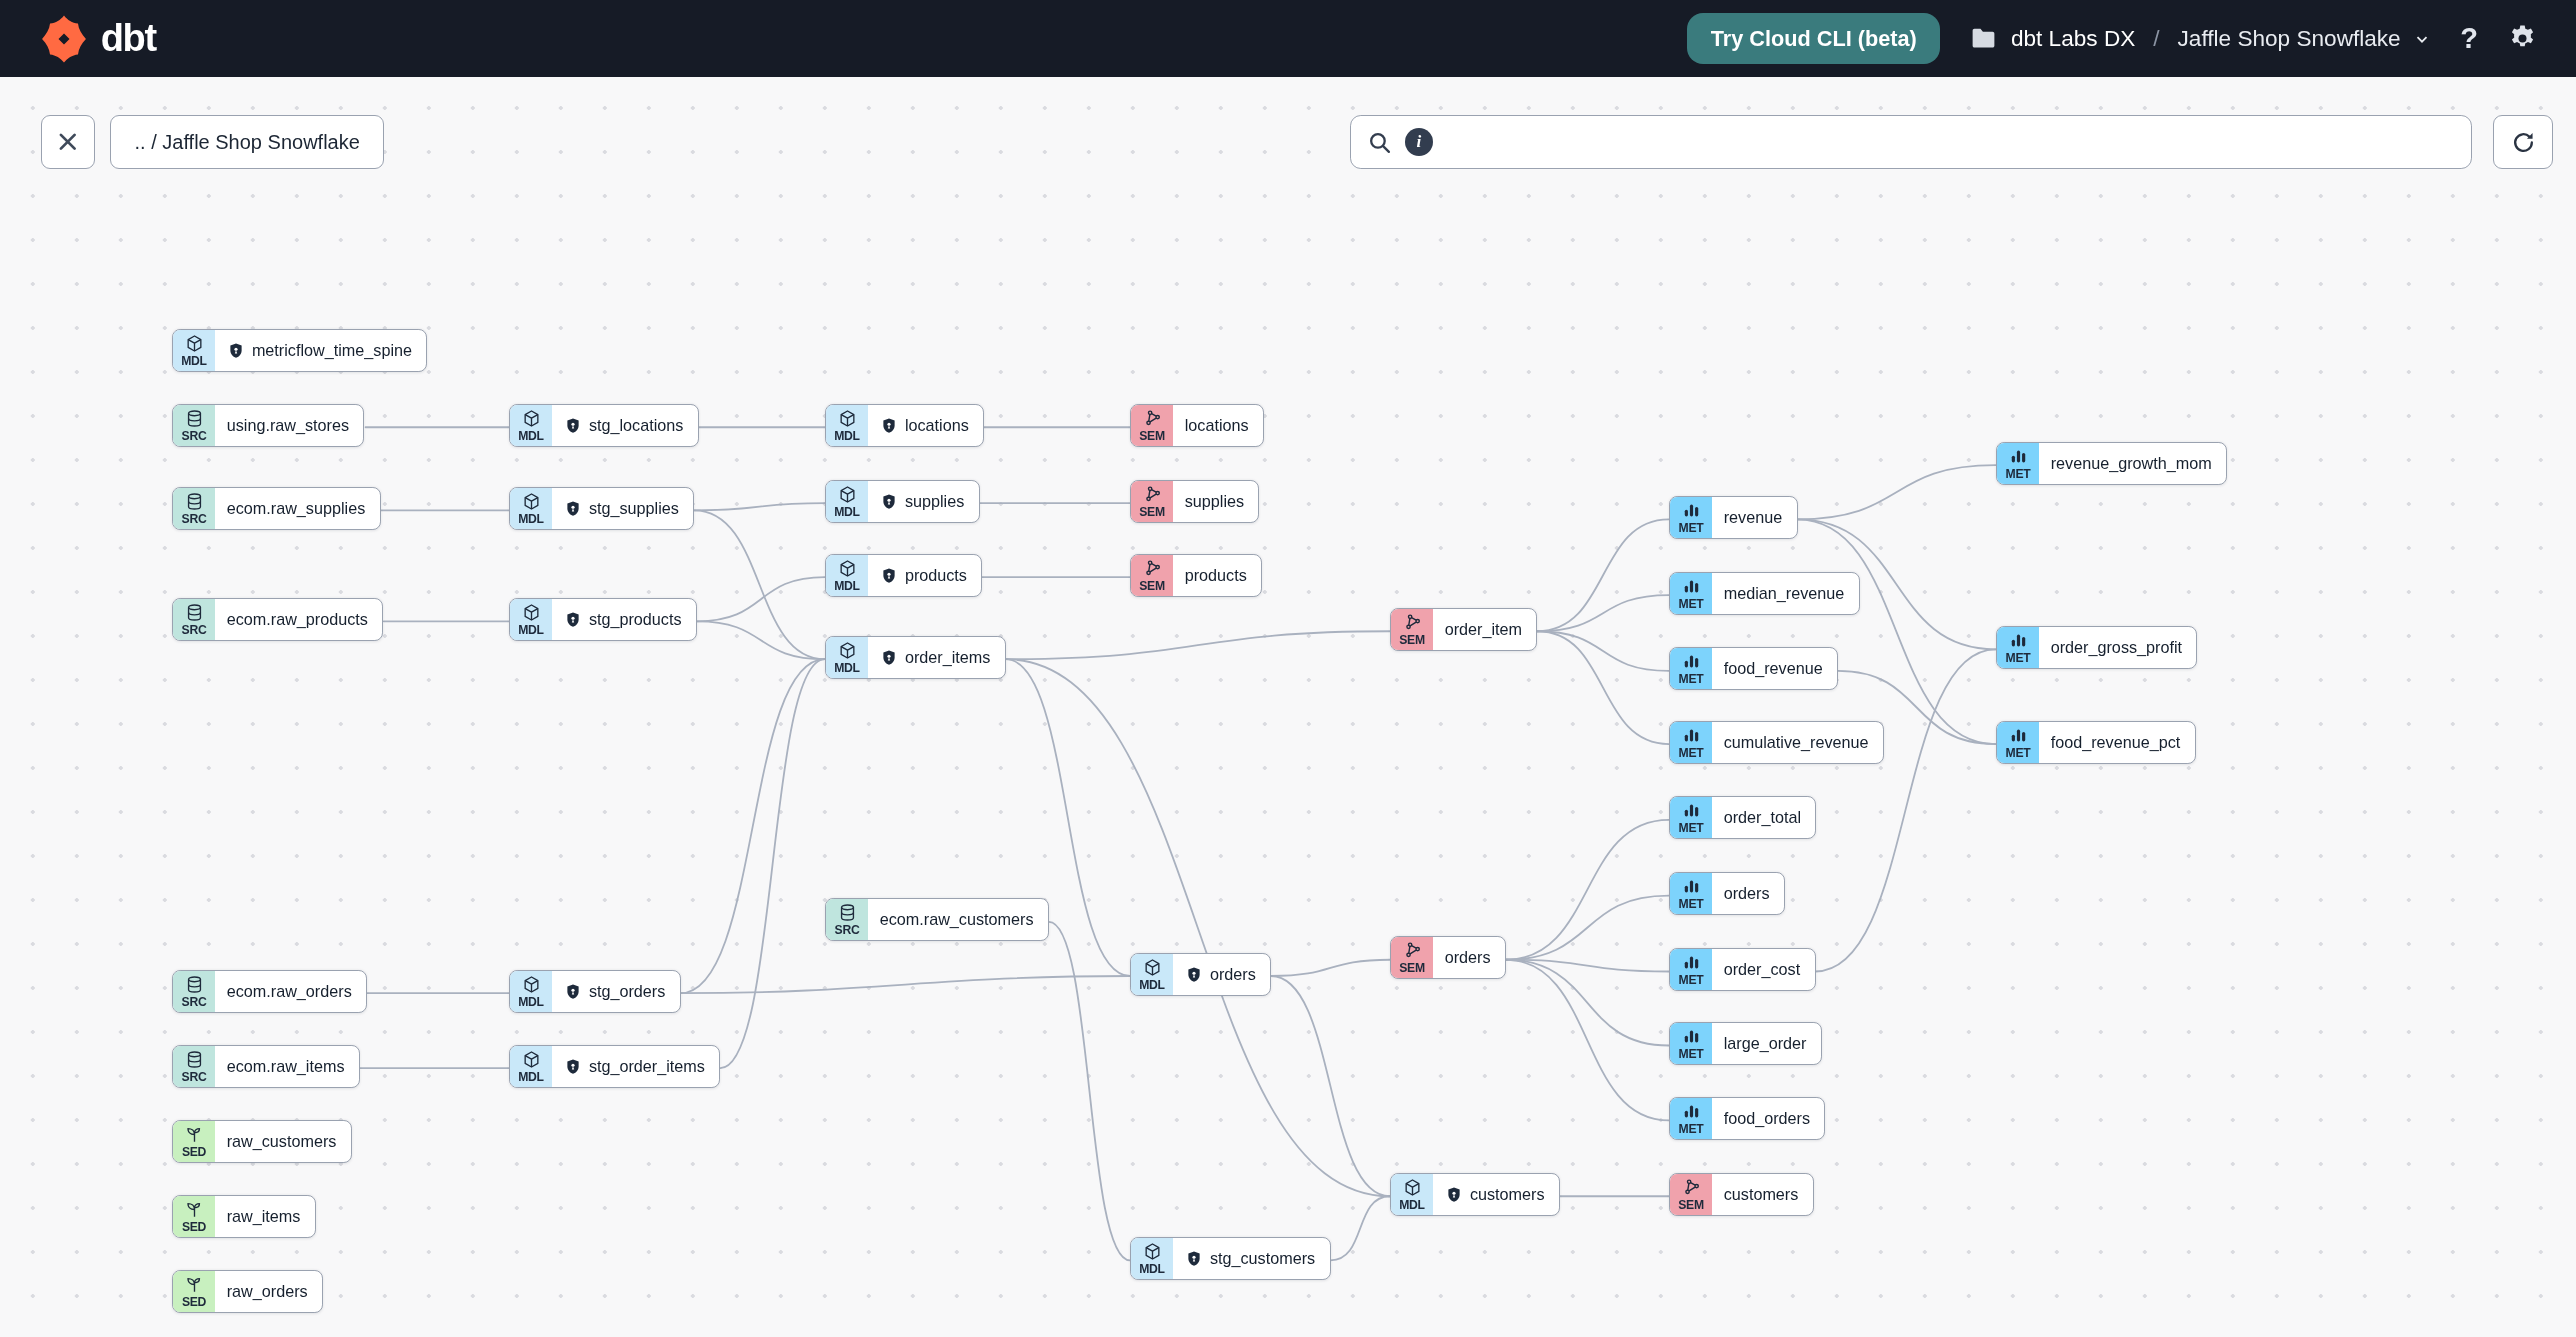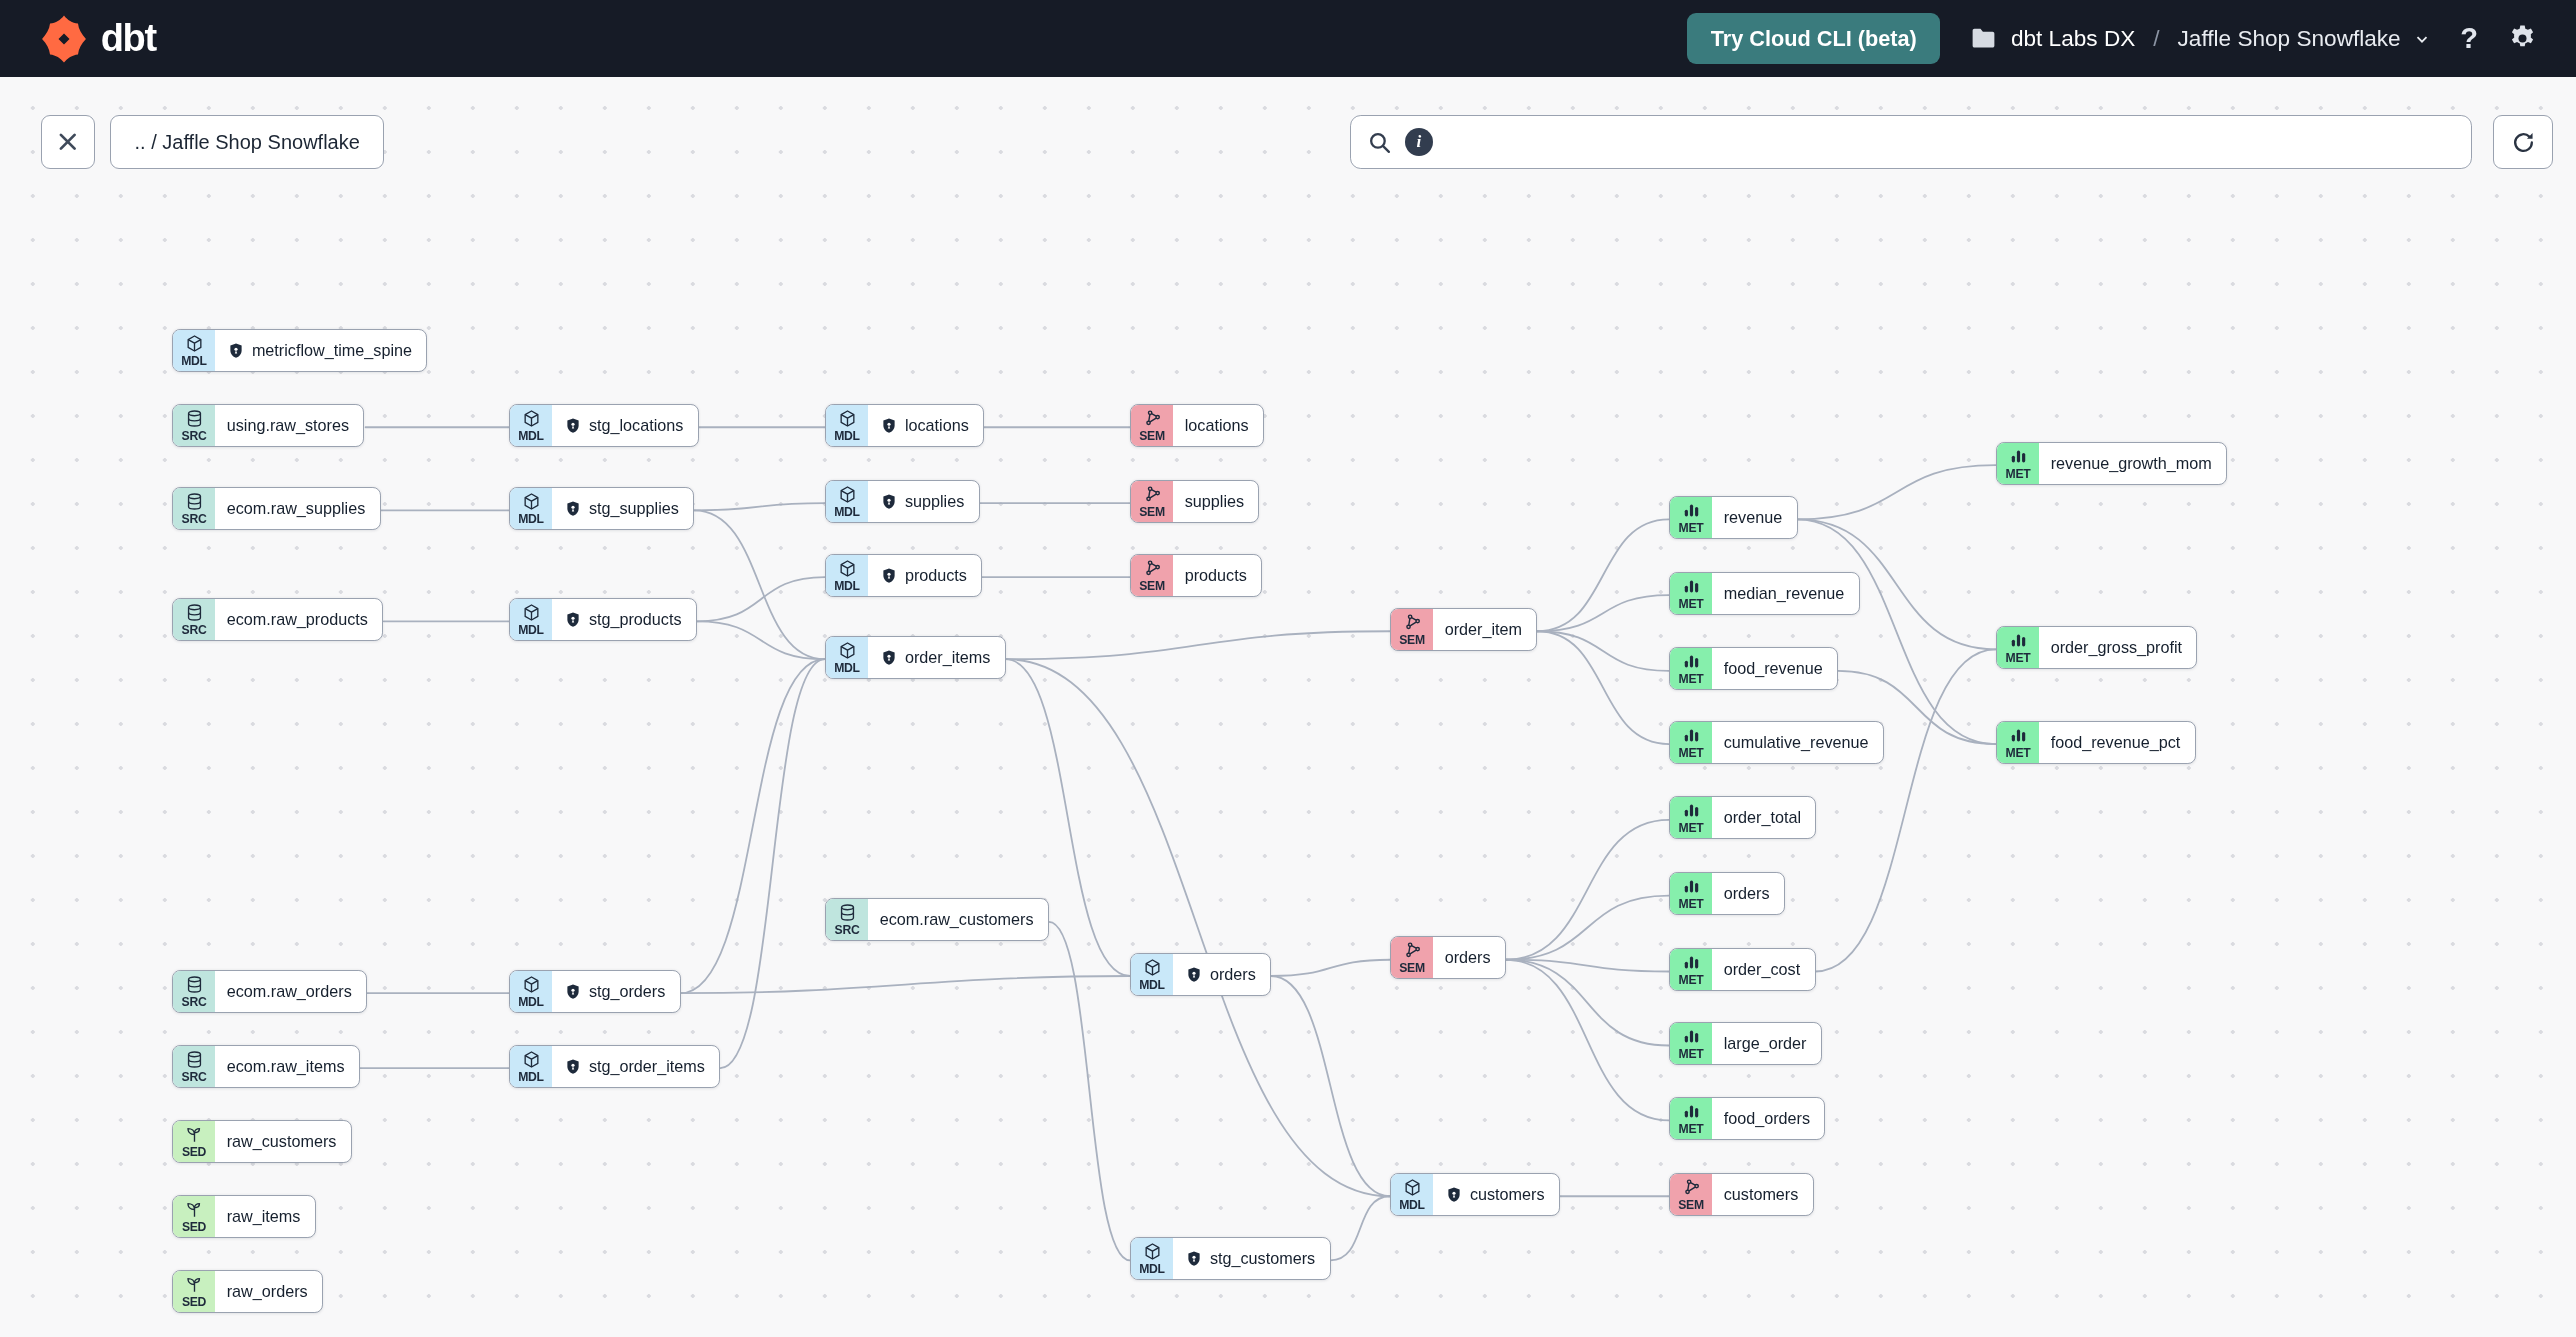--- a/index.html
+++ b/index.html
@@ -12,21 +12,21 @@
     background:#161b26; display:flex; align-items:center; padding:0 38px; z-index:50; }
   .brand { display:flex; align-items:center; gap:10.8px; }
   .brand svg { width:52px; height:52px; }
   .brand-text { color:#ffffff; font-size:38px; font-weight:700; letter-spacing:-1.4px; }
   .nav-links { display:flex; align-items:center; gap:52px; margin-left:61px; }
   .nav-link { color:#e9ecf1; font-size:22.6px; font-weight:700; cursor:pointer;
     display:flex; align-items:center; gap:7.2px; }
   .caret { width:18px; height:18px; }
   .nav-right { margin-left:auto; display:flex; align-items:center; gap:29px; }
   .cta-btn { background:#3a7b7d; color:#fff; font-size:21.7px; font-weight:700;
-    border:none; border-radius:9px; padding:12.6px 23.5px; cursor:pointer; }
+    border:none; border-radius:16px; padding:12.6px 23.5px; cursor:pointer; }
   .acct { display:flex; align-items:center; gap:12.6px; color:#e9ecf1; font-size:22.6px; }
   .acct .folder { width:29px; height:29px; color:#d6dbe2; }
   .acct-name { color:#fff; font-weight:400; }
   .acct-sep { color:#8b94a3; padding:0 5.4px; }
   .help-q { color:#e2e6ed; font-size:29px; font-weight:700; cursor:pointer; }
   .gear { width:31px; height:31px; color:#dfe3ea; cursor:pointer; }
 
   
   .canvas { position:absolute; left:0; top:77px; width:2576px; height:1261px;
     background-color:#f8f8f9;
@@ -58,21 +58,21 @@
     background:#fff; border:1.4px solid #9aa2b0; border-radius:8.1px;
     box-shadow:0 0.9px 2.7px rgba(20,30,50,.10); overflow:hidden; cursor:pointer; z-index:3; }
   .nicon { flex:0 0 42px; width:42px; display:flex; flex-direction:column; align-items:center;
     justify-content:center; gap:1.8px; color:#1e2a3b; }
   .nicon svg { width:19px; height:19px; display:block; }
   .ntype { font-size:12.2px; font-weight:700; letter-spacing:-0.3px; line-height:1; }
   .t-MDL .nicon { background:#c9e8f9; }
   .t-SRC .nicon { background:#bfe5de; }
   .t-SED .nicon { background:#c8f0bf; }
   .t-SEM .nicon { background:#f0a2ac; }
-  .t-MET .nicon { background:#86efac; }
+  .t-MET .nicon { background:#7dd3fc; }
   .nlabel { display:flex; align-items:center; gap:7.2px; padding:0 14.4px 0 11.7px;
     font-size:16.2px; color:#16202e; white-space:nowrap; }
   .nlabel .shield { width:18px; height:18px; flex:0 0 auto; }
   .edge-path { fill:none; stroke:#a9b1bf; stroke-width:2; stroke-linecap:round; }
 </style>
 </head>
 <body>
 
 <div class="navbar">
   <div class="brand">

